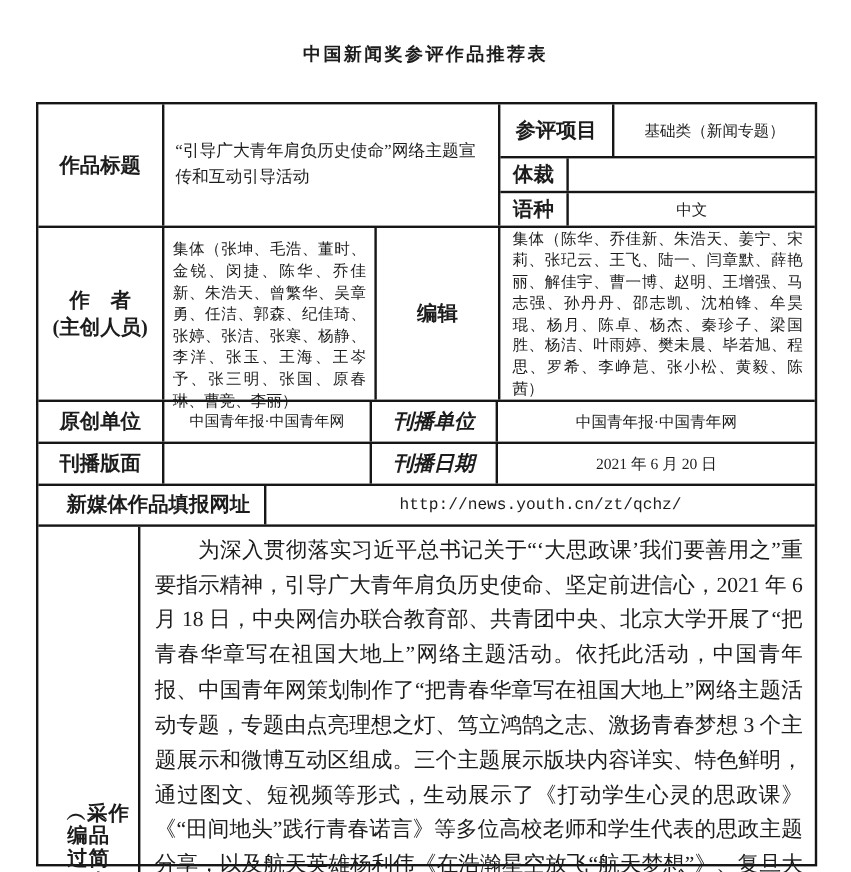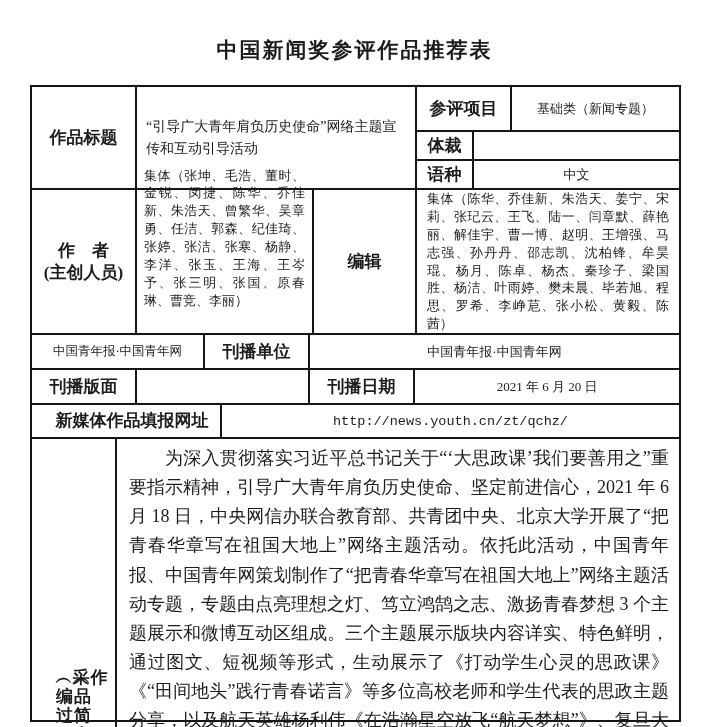--- a/index.html
+++ b/index.html
@@ -3,21 +3,21 @@
 <meta charset="utf-8">
 <style>
   html,body { margin:0; padding:0; background:#ffffff; }
   body {
     width:709px; height:727px; position:relative;
     font-family:"Liberation Serif","DejaVu Serif",serif;
     color:#1c1c1c;
   }
   .page-title {
     position:absolute; top:36px; left:0; width:709px;
-    text-align:center; font-size:21px; font-weight:bold; letter-spacing:2px;
+    text-align:center; font-size:15px; font-weight:bold; letter-spacing:2px;
   }
   .tbl {
     position:absolute; left:30px; top:85px; width:651px; height:637px;
     border:2px solid #161616; display:flex; flex-direction:column;
     box-sizing:border-box;
   }
   .r { display:flex; border-bottom:2px solid #161616; box-sizing:border-box; flex:0 0 auto; }
   .r:last-child { border-bottom:none; flex:1 1 auto; }
   .c { border-right:2px solid #161616; box-sizing:border-box; display:flex; align-items:center; justify-content:center; }
   .c.last { border-right:none; }
@@ -30,28 +30,28 @@
   .row1-right { flex:1 1 auto; display:flex; flex-direction:column; border-right:none; padding:0; }
   .sr { display:flex; border-bottom:2px solid #161616; box-sizing:border-box; width:100%; }
   .sr:last-child { border-bottom:none; flex:1 1 auto; }
   .sr1 { height:45px; }
   .sr2 { height:29px; }
   .sr-lbl-wide { width:95px; flex:0 0 95px; }
   .sr-lbl { width:57px; flex:0 0 57px; }
   .sr-val { flex:1 1 auto; border-right:none; text-align:right; }
   
   .row2 { height:145px; }
-  .authors-cell { width:177px; flex:0 0 177px; padding:23px 7px; align-items:flex-end; }
+  .authors-cell { width:177px; flex:0 0 177px; padding:9px 7px; align-items:flex-start; }
   .editor-lbl { width:103px; flex:0 0 103px; }
   .editors-cell { flex:1 1 auto; padding:5px 10px; }
   .list-text { font-size:13px; line-height:1.38; text-align:justify; text-align-last:left; width:100%; }
   
   .row34 { height:35px; }
   .unit-val { width:173px; flex:0 0 173px; font-size:12.5px; }
-  .pub-lbl { width:105px; flex:0 0 105px; }
+  .pub-lbl { width:105px; flex:0 0 105px;font-style:italic; }
   .wide-val { flex:1 1 auto; border-right:none; font-size:13px; }
   
   .row5 { height:34px; }
   .url-lbl { width:178px; flex:0 0 178px;margin-left:12px; }
   .url-val { flex:1 1 auto; border-right:none; font-family:"Liberation Mono","DejaVu Sans Mono",monospace; font-size:13.5px; }
   
   .sum-lbl-cell { width:85px; flex:0 0 85px; }
   .vlabel { display:flex; align-items:center; justify-content:center; }
   .vcol { width:1.06em; word-break:break-all; line-height:1.12; font-weight:bold; font-size:17px; text-align:center; }
   .sum-text-cell { flex:1 1 auto; border-right:none; align-items:flex-start; padding:5px 10px 4px 12px; }
@@ -92,20 +92,21 @@
     <div class="c authors-cell">
       <div class="list-text">集体（张坤、毛浩、董时、金锐、闵捷、陈华、乔佳新、朱浩天、曾繁华、吴章勇、任洁、郭森、纪佳琦、张婷、张洁、张寒、杨静、李洋、张玉、王海、王岑予、张三明、张国、原春琳、曹竞、李丽）</div>
     </div>
     <div class="c editor-lbl lbl">编辑</div>
     <div class="c last editors-cell">
       <div class="list-text">集体（陈华、乔佳新、朱浩天、姜宁、宋莉、张玘云、王飞、陆一、闫章默、薛艳丽、解佳宇、曹一博、赵明、王增强、马志强、孙丹丹、邵志凯、沈柏锋、牟昊琨、杨月、陈卓、杨杰、秦珍子、梁国胜、杨洁、叶雨婷、樊未晨、毕若旭、程思、罗希、李峥苨、张小松、黄毅、陈茜）</div>
     </div>
   </div>
 
   <div class="r row34">
+    <div class="c cell-a lbl">原创单位</div>
     <div class="c unit-val val">中国青年报·中国青年网</div>
     <div class="c pub-lbl lbl">刊播单位</div>
     <div class="c last wide-val">中国青年报·中国青年网</div>
   </div>
 
   <div class="r row34">
     <div class="c cell-a lbl">刊播版面</div>
     <div class="c unit-val val"></div>
     <div class="c pub-lbl lbl">刊播日期</div>
     <div class="c last wide-val">2021 年 6 月 20 日</div>

